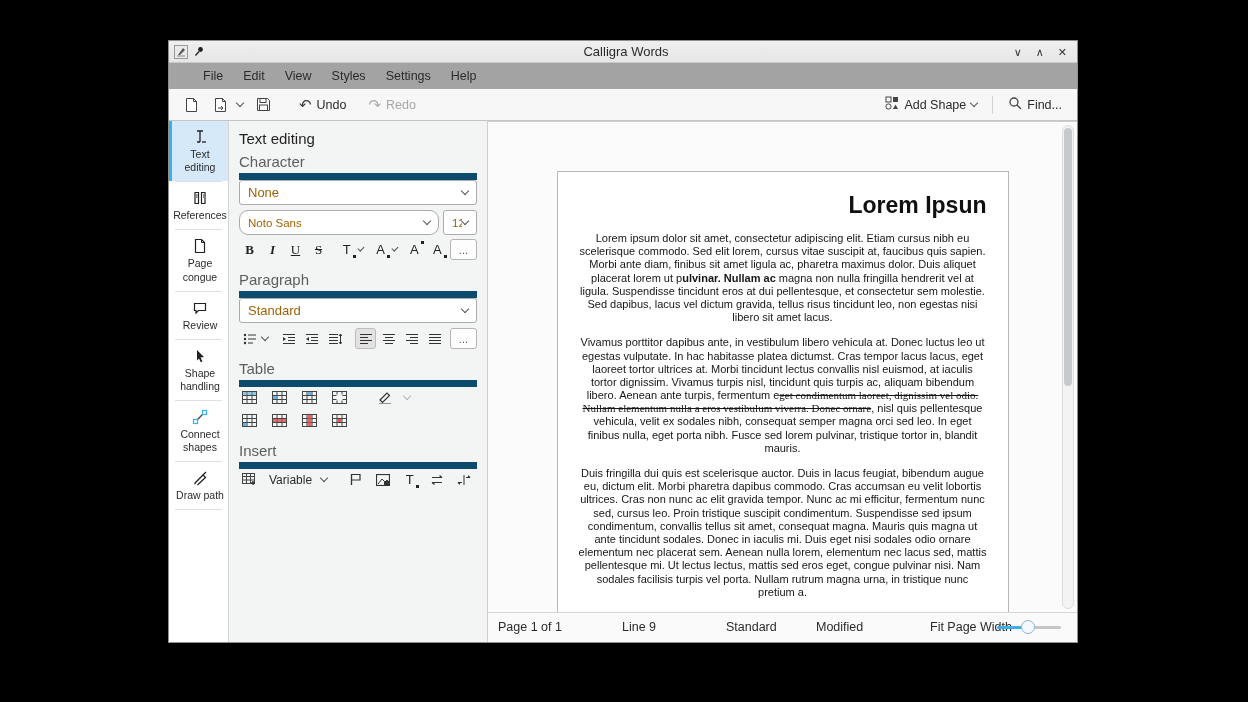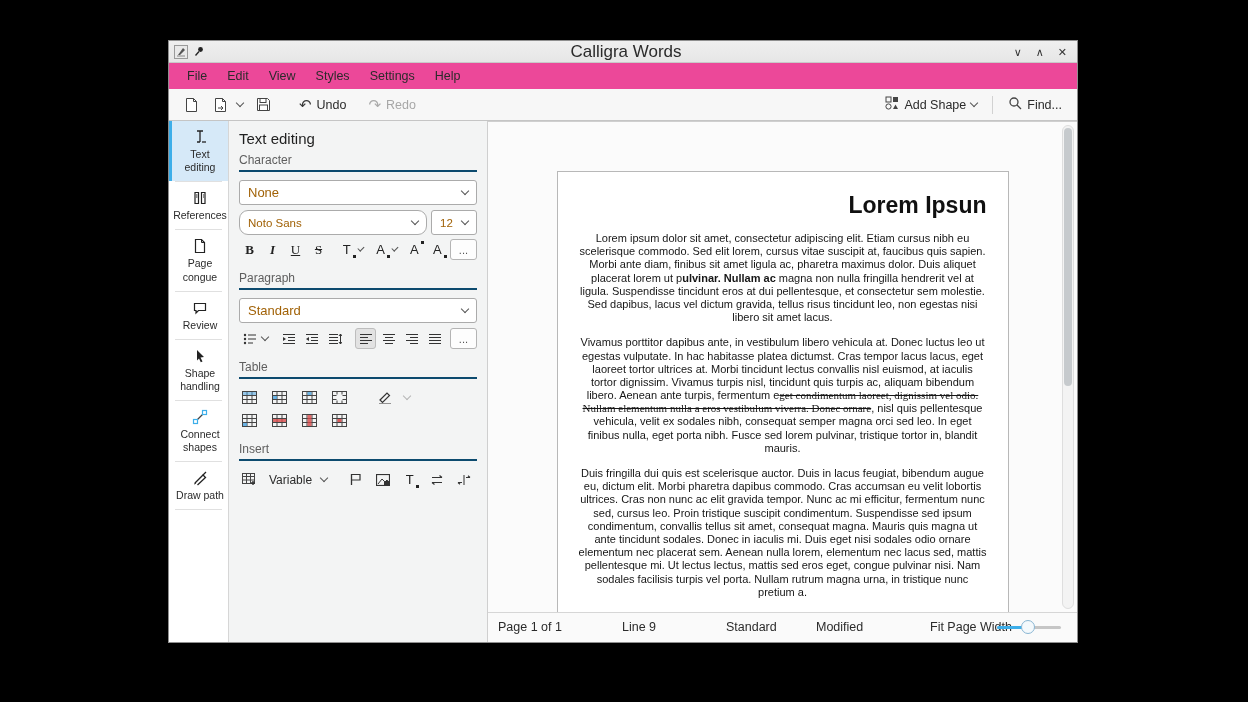--- a/index.html
+++ b/index.html
@@ -8,26 +8,26 @@
 
   .window { position:absolute; left:168px; top:40px; width:910px; height:603px;
     background:#eff0f1; border:1px solid #8f8f8f; display:flex; flex-direction:column; }
 
   
   .titlebar { height:22px; background:linear-gradient(#efefef,#e6e6e6);
     border-bottom:1px solid #c9c9c9; display:flex; align-items:center; position:relative; flex:0 0 auto;}
   .tb-left { display:flex; align-items:center; gap:6px; padding-left:5px; }
   .appicon { width:14px; height:14px; background:#e9e9e9; border:1px solid #9a9a9a;
     display:inline-flex; align-items:center; justify-content:center; font-size:9px; color:#444; }
-  .title { position:absolute; left:6px; right:0; text-align:center; font-size:17px; color:#2b2b2b; }
+  .title { position:absolute; left:6px; right:0; text-align:center; font-size:13px; color:#2b2b2b; }
   .tb-right { margin-left:auto; display:flex; gap:14px; padding-right:10px; z-index:2; }
   .winbtn { font-size:11px; color:#333; cursor:default; line-height:20px; }
 
   
-  .menubar { height:26px; background:#ec4899; display:flex; align-items:center; padding-left:8px; flex:0 0 auto;}
+  .menubar { height:26px; background:#a3a3a3; display:flex; align-items:center; padding-left:24px; flex:0 0 auto;}
   .menu-item { font-size:12.5px; color:#2b2b2b; padding:4px 10px; }
 
   
   .toolbar { height:32px; background:#f7f7f7; border-bottom:1px solid #c5c5c5;
     display:flex; align-items:center; padding:0 10px; gap:4px; flex:0 0 auto;}
   .tbtn { display:flex; align-items:center; gap:5px; padding:3px 5px; border-radius:3px;
     font-size:12.5px; color:#2b2b2b; }
   .tbtn.disabled { color:#a7a7a7; }
   .chev { display:inline-block; width:6px; height:6px; border-right:1.4px solid #555;
     border-bottom:1.4px solid #555; transform:rotate(45deg); margin-top:-3px; }
@@ -44,30 +44,30 @@
   .side-item { padding:8px 2px 7px; display:flex; flex-direction:column; align-items:center; gap:3px;
     border-left:3px solid transparent; }
   .side-item.sel { background:#d6e9f8; border-left-color:#3daee9; }
   .side-lab { font-size:10.5px; color:#2b2b2b; text-align:center; line-height:1.25; }
   .side-sep { height:1px; background:#e0e0e0; margin:0 6px; }
   .side-ic svg { display:block; }
 
   
   .docker { width:259px; background:#f3f4f4; border-right:1px solid #cfcfcf; padding:9px 10px; overflow:hidden; }
   .docker-title { font-size:15px; color:#1f1f1f; font-weight:500; margin-bottom:6px; }
-  .sect-label { font-size:12px; color:#5e5e5e; padding-bottom:3px; border-bottom:2px solid #0c4a6e;
-    margin-bottom:8px; }
+  .sect-label { font-size:15px; color:#5e5e5e; padding-bottom:3px; border-bottom:7px solid #0c4a6e;
+    }
   .sect-label.mt { margin-top:11px; }
   .dropdown { height:25px; background:#fff; border:1px solid #ababab; border-radius:3px;
     display:flex; align-items:center; padding:0 8px; margin-bottom:5px; }
   .dropdown .dval { flex:1; font-size:13px; color:#a16207; white-space:nowrap; overflow:hidden; }
   .dropdown.small .dval { font-size:11.5px; }
   .dd-row { display:flex; gap:4px; margin-bottom:4px; }
   .dd-row .grow { flex:1;border-radius:9px; }
-  .dd-size { width:46px; }
+  .dd-size { width:34px; }
   .btnrow { display:flex; align-items:center; gap:2px; margin-bottom:2px; }
   .fbtn { min-width:21px; height:21px; display:inline-flex; align-items:center; justify-content:center;
     font-size:13px; color:#222; border-radius:3px; padding:0 2px; position:relative; }
   .fbtn.active { background:#e2e2e2; border:1px solid #bdbdbd; }
   .fbtn b { font-family:"Liberation Serif","DejaVu Serif",serif; }
   .more-btn { height:21px; padding:0 8px; border:1px solid #b4b4b4; border-radius:3px;
     background:#fdfdfd; color:#555; font-size:11px; display:inline-flex; align-items:center; margin-left:auto; }
   .minidot { position:absolute; right:1px; bottom:2px; width:3px; height:3px; background:#222; }
   .supmark { position:absolute; right:1px; top:2px; width:3px; height:3px; background:#222; }
   .ins-label { font-size:12px; color:#2b2b2b; padding:0 3px; }

